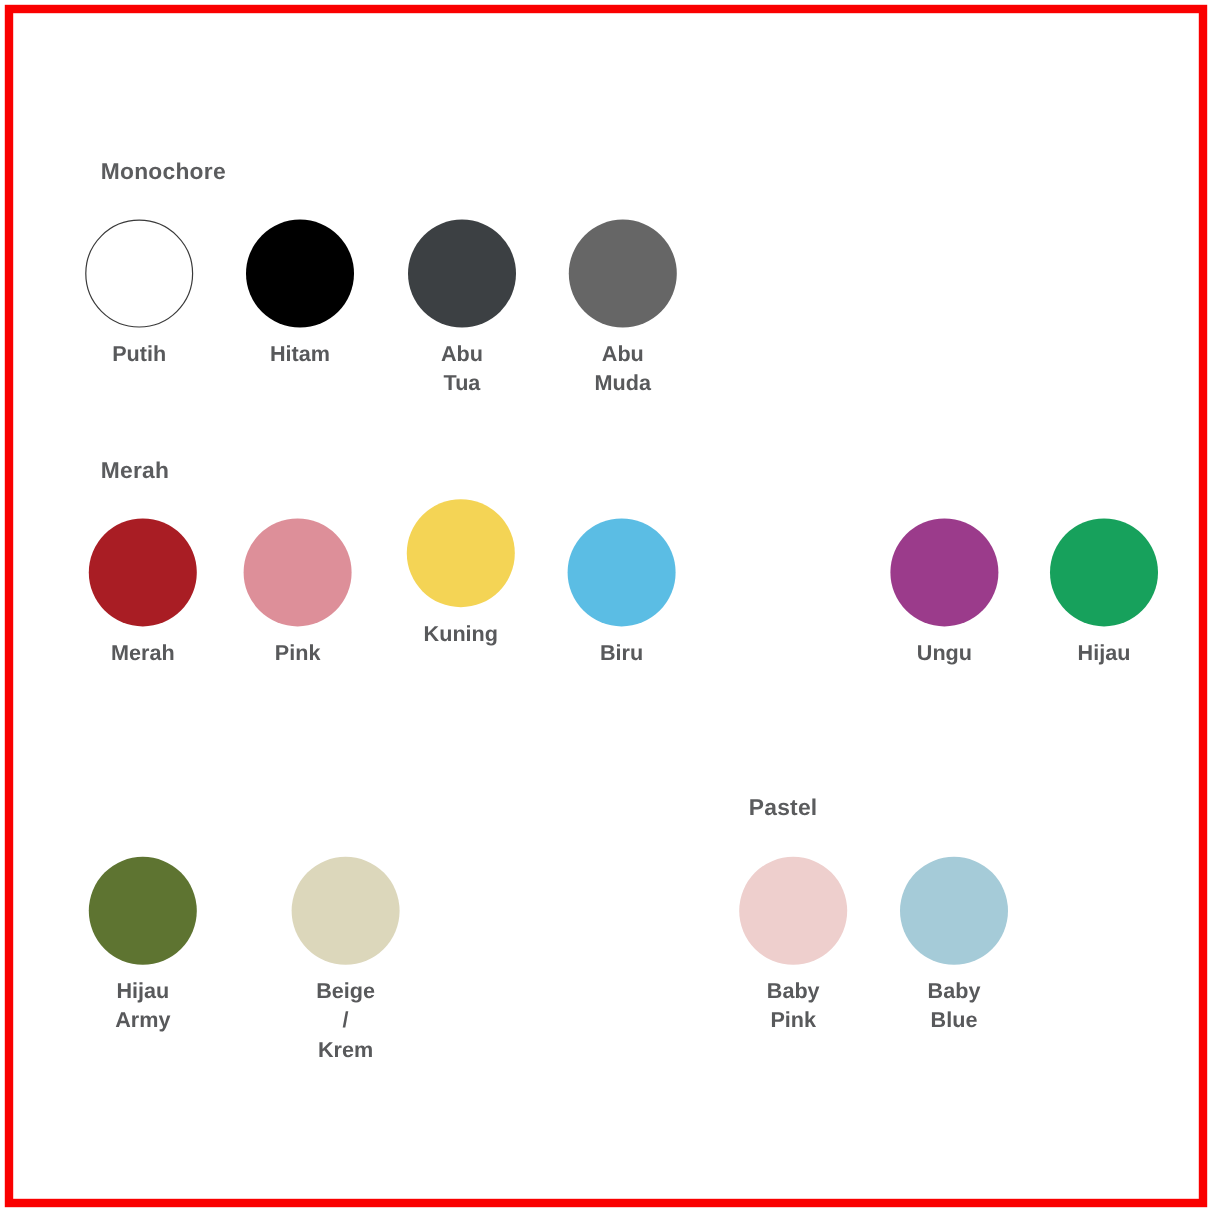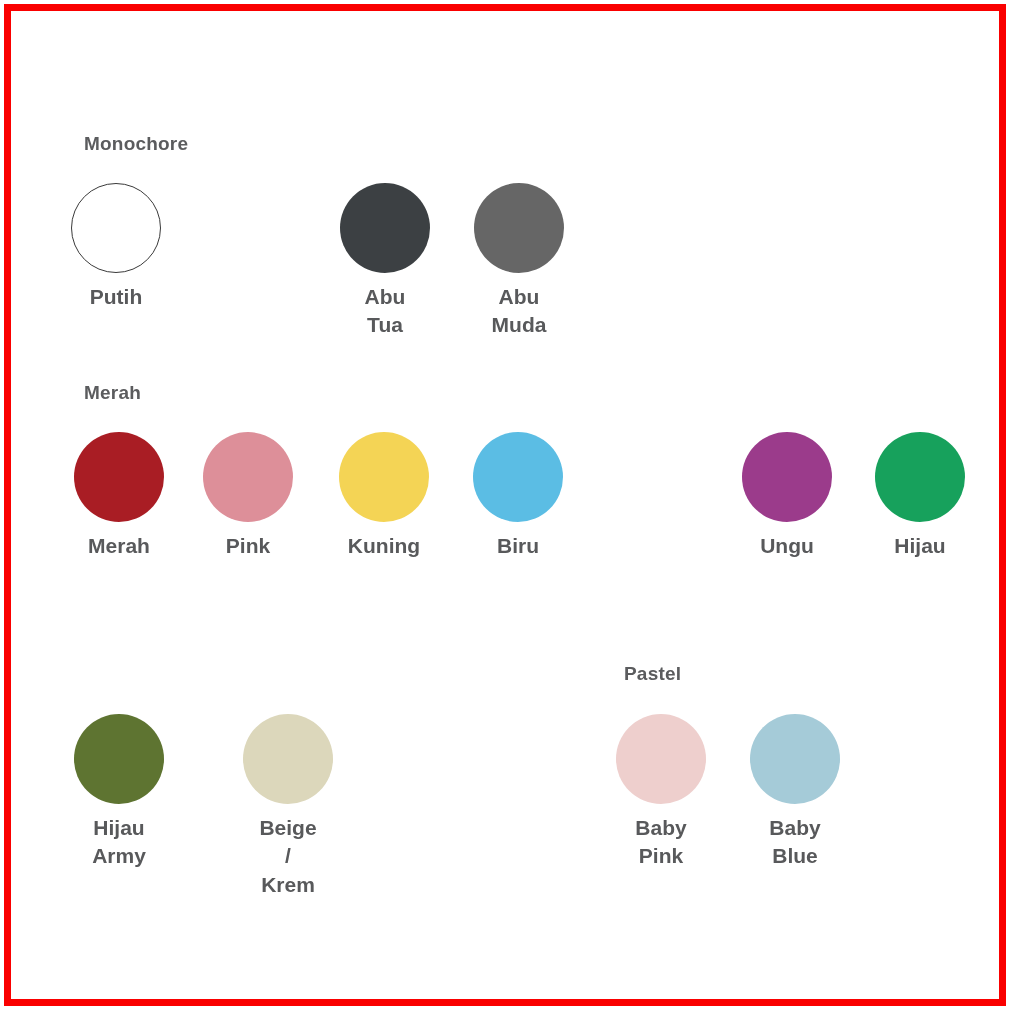--- a/index.html
+++ b/index.html
@@ -58,60 +58,64 @@
     height: 90px;
     border-radius: 50%;
     box-sizing: border-box;
     display: block;
   }
   .swatch-label {
     position: absolute;
     top: 100px;
     left: 50%;
     transform: translateX(-50%);
-    font-size: 21px;
+    font-size: 18px;
     font-weight: bold;
     color: #58595b;
     text-align: center;
     line-height: 1.35;
     white-space: pre-line;
   }
 </style>
 </head>
 <body>
 
 <div id="page" style="background: rgb(255, 255, 255);">
 
   <div id="canvas">
       <div class="group" style="left: 0px; top: 0px; width: 1010px; height: 1010px; margin-top: 23px;">
         <div class="group-heading" style="left: 84px; top: 110px; color: rgb(91, 92, 94);">Monochore</div>
         <div class="swatch" style="left: 71px; top: 160px;">
           <span class="swatch-dot" style="background: rgb(255, 255, 255); border: 1px solid rgb(58, 58, 58);"></span>
           <div class="swatch-label" style="color: rgb(88, 89, 91);">Putih</div>
+        </div>
+        <div class="swatch" style="left: 205px; top: 160px;">
+          <span class="swatch-dot" style="background: rgb(0, 0, 0); border: none;"></span>
+          <div class="swatch-label" style="color: rgb(88, 89, 91);">Hitam</div>
         </div>
         <div class="swatch" style="left: 340px; top: 160px;">
           <span class="swatch-dot" style="background: rgb(60, 64, 67); border: none;"></span>
           <div class="swatch-label" style="color: rgb(88, 89, 91);">Abu Tua</div>
         </div>
         <div class="swatch" style="left: 474px; top: 160px;">
           <span class="swatch-dot" style="background: rgb(102, 102, 102); border: none;"></span>
           <div class="swatch-label" style="color: rgb(88, 89, 91);">Abu Muda</div>
         </div>
       </div>
       <div class="group" style="left: 0px; top: 0px; width: 1010px; height: 1010px;">
         <div class="group-heading" style="left: 84px; top: 382px; color: rgb(91, 92, 94);">Merah</div>
         <div class="swatch" style="left: 74px; top: 432px;">
           <span class="swatch-dot" style="background: rgb(169, 29, 36); border: none;"></span>
           <div class="swatch-label" style="color: rgb(88, 89, 91);">Merah</div>
         </div>
         <div class="swatch" style="left: 203px; top: 432px;">
           <span class="swatch-dot" style="background: rgb(221, 143, 153); border: none;"></span>
           <div class="swatch-label" style="color: rgb(88, 89, 91);">Pink</div>
         </div>
-        <div class="swatch" style="left: 339px; top: 432px;">
+        <div class="swatch" style="left: 339px; top: 416px;">
           <span class="swatch-dot" style="background: rgb(244, 212, 85); border: none;"></span>
           <div class="swatch-label" style="color: rgb(88, 89, 91);">Kuning</div>
         </div>
         <div class="swatch" style="left: 473px; top: 432px;">
           <span class="swatch-dot" style="background: rgb(91, 189, 228); border: none;"></span>
           <div class="swatch-label" style="color: rgb(88, 89, 91);">Biru</div>
         </div>
         <div class="swatch" style="left: 742px; top: 432px;">
           <span class="swatch-dot" style="background: rgb(155, 59, 139); border: none;"></span>
           <div class="swatch-label" style="color: rgb(88, 89, 91);">Ungu</div>

